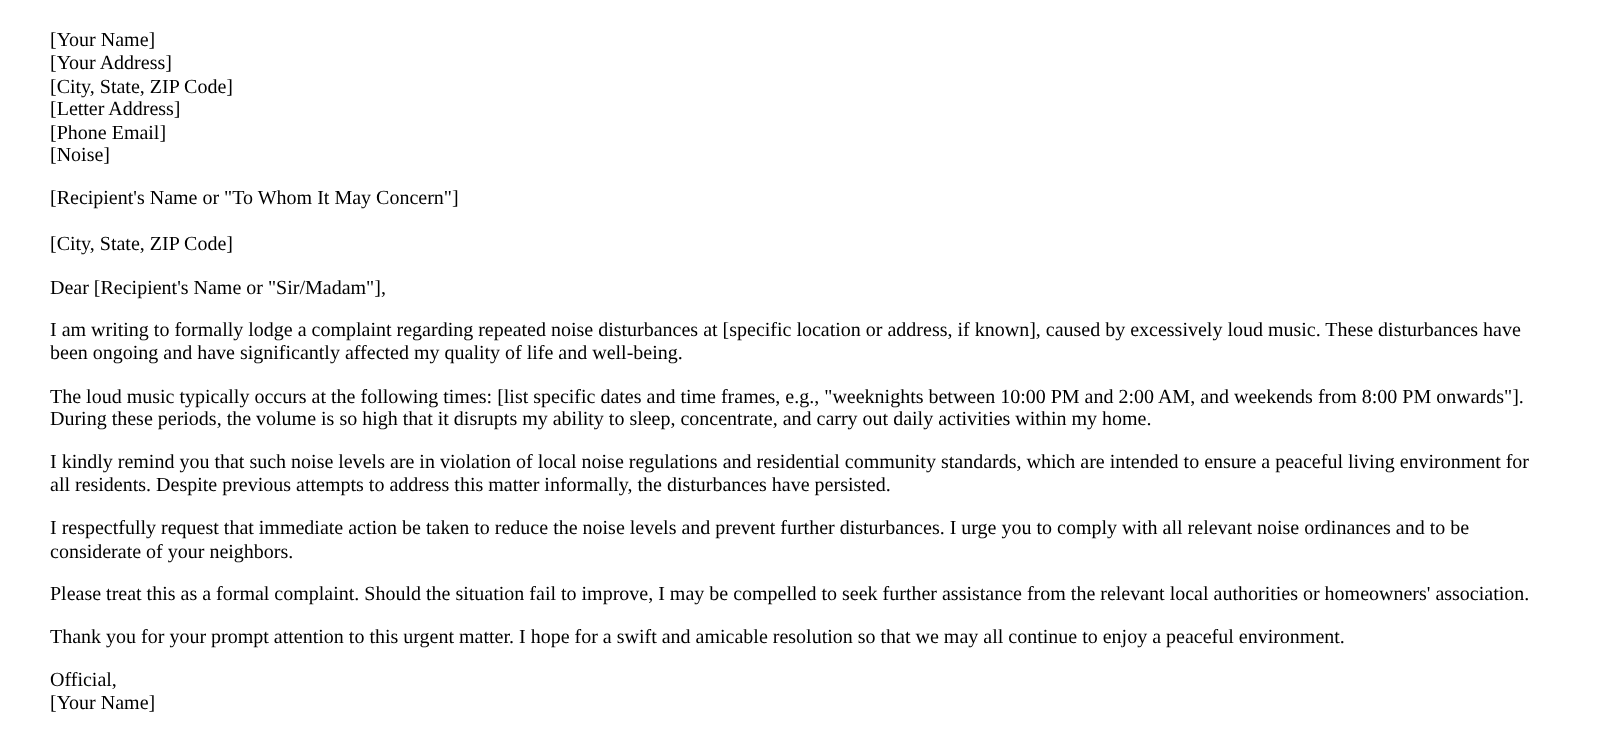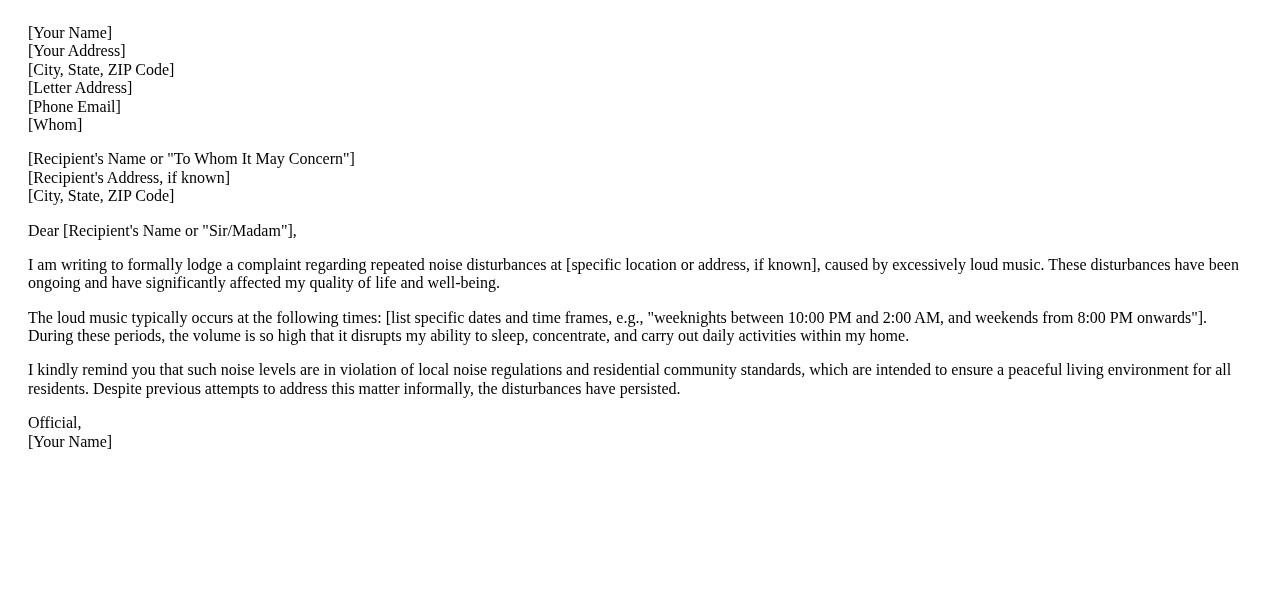--- a/index.html
+++ b/index.html
@@ -12,48 +12,51 @@
     height: 601px;
     overflow: hidden;
     box-sizing: border-box;
     padding: 8px 34px 8px 28px;
     color: #000000;
     font-family: "Liberation Serif", "DejaVu Serif", serif;
     font-size: 16px;
     line-height: 1.15;
   }
   p {
-    margin: 16px 0;
+    margin: 16px 12px;
   }
 </style>
 </head>
 <body>
 
 <div>
 
   <p>
     <span>[Your Name]</span><br>
     <span>[Your Address]</span><br>
     <span>[City, State, ZIP Code]</span><br>
     <span>[Letter Address]</span><br>
     <span>[Phone Email]</span><br>
-    <span>[Whom]</span>
+    <span>[Noise]</span>
   </p>
 
   <p>
     <span>[Recipient's Name or "To Whom It May Concern"]</span><br>
-    <span>[Recipient's Address, if known]</span><br>
+    <br>
     <span>[City, State, ZIP Code]</span>
   </p>
 
 
   <p>Dear [Recipient's Name or "Sir/Madam"],</p>
 
   <p>I am writing to formally lodge a complaint regarding repeated noise disturbances at [specific location or address, if known], caused by excessively loud music. These disturbances have been ongoing and have significantly affected my quality of life and well-being.</p>
   <p>The loud music typically occurs at the following times: [list specific dates and time frames, e.g., "weeknights between 10:00 PM and 2:00 AM, and weekends from 8:00 PM onwards"]. During these periods, the volume is so high that it disrupts my ability to sleep, concentrate, and carry out daily activities within my home.</p>
   <p>I kindly remind you that such noise levels are in violation of local noise regulations and residential community standards, which are intended to ensure a peaceful living environment for all residents. Despite previous attempts to address this matter informally, the disturbances have persisted.</p>
+  <p>I respectfully request that immediate action be taken to reduce the noise levels and prevent further disturbances. I urge you to comply with all relevant noise ordinances and to be considerate of your neighbors.</p>
+  <p>Please treat this as a formal complaint. Should the situation fail to improve, I may be compelled to seek further assistance from the relevant local authorities or homeowners' association.</p>
+  <p>Thank you for your prompt attention to this urgent matter. I hope for a swift and amicable resolution so that we may all continue to enjoy a peaceful environment.</p>
 
   <p>
     <span>Official,</span><br>
     <span>[Your Name]</span>
   </p>
 
 </div>
 
 </body></html>

